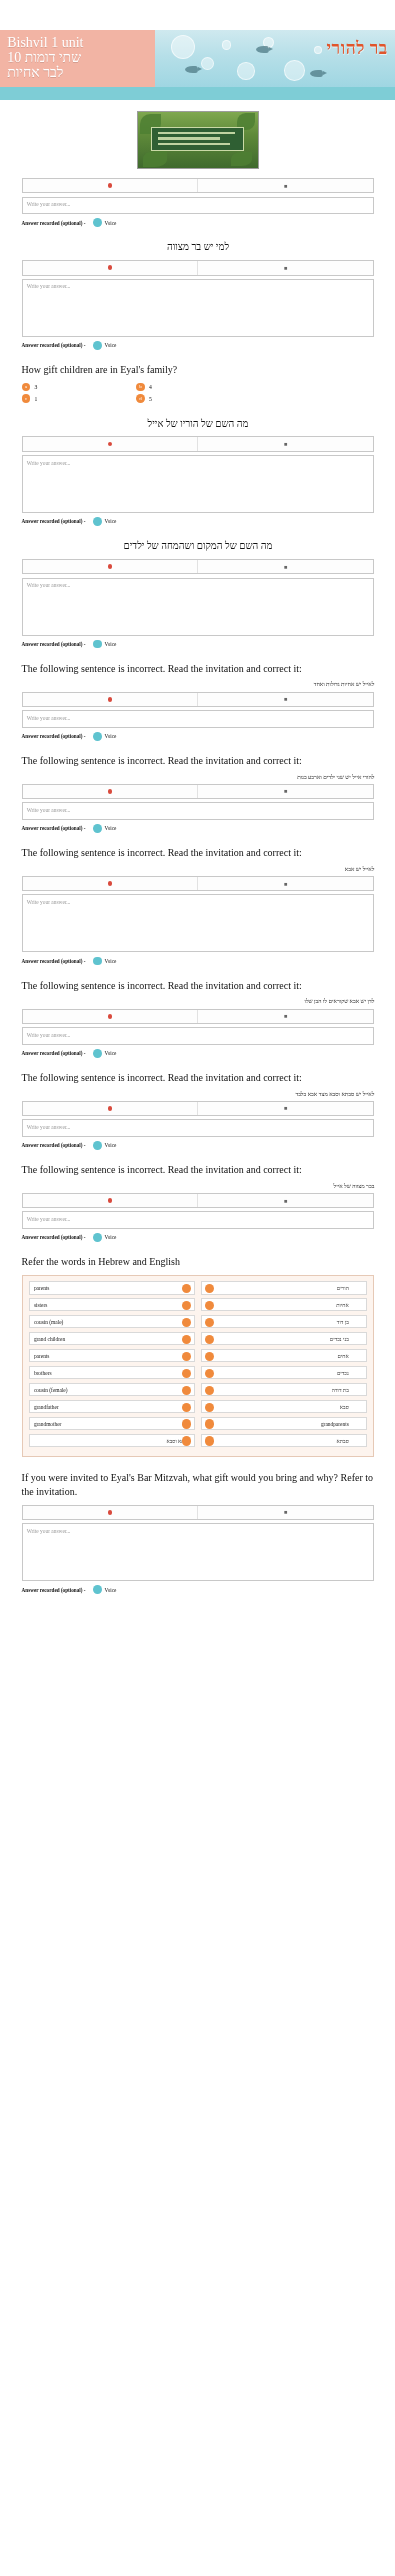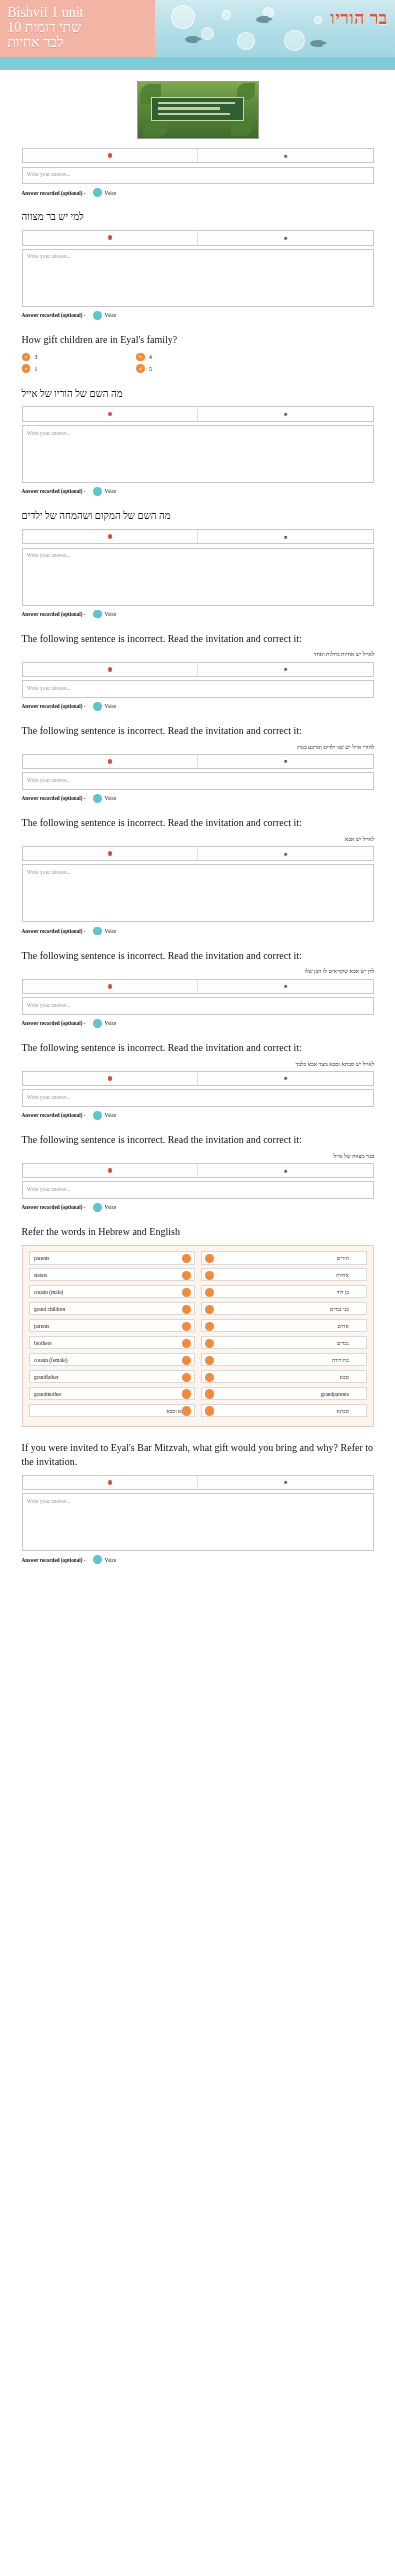--- a/index.html
+++ b/index.html
@@ -10,20 +10,21 @@
   }
   body { width: 396px; }
 
   
   .header {
     position: relative;
     width: 396px;
     height: 57px;
     background: #ffffff;
     overflow: hidden;
+    margin-top: 30px;
   }
   .header-left {
     position: absolute;
     left: 0; top: 0;
     width: 155px; height: 57px;
     background: #f2b4a4;
     display: flex;
     align-items: center;
     padding-left: 7.2px;
   }
@@ -115,21 +116,21 @@
   }
 
   .body-text {
     font-size: 7px;
     line-height: 1.45;
     color: #111;
     margin: 0 0 7.2px 0;
   }
   .rtl {
     direction: rtl;
-    text-align: left;
+    text-align: center;
   }
   .section-q {
     font-size: 10px;
     line-height: 1.45;
     color: #111;
     margin: 13.4px 0 5.2px 0;
   }
   .sentence-rtl {
     direction: rtl;
     text-align: right;
@@ -284,21 +285,21 @@
     <div class="bubble" style="width:24px;height:24px;left:15.5px;top:5.2px;"></div>
     <div class="bubble" style="width:13.4px;height:13.4px;left:46px;top:27px;"></div>
     <div class="bubble" style="width:9.3px;height:9.3px;left:67px;top:10.3px;"></div>
     <div class="bubble" style="width:17.5px;height:17.5px;left:82px;top:32px;"></div>
     <div class="bubble" style="width:11.3px;height:11.3px;left:108px;top:7.2px;"></div>
     <div class="bubble" style="width:20.6px;height:20.6px;left:129px;top:30px;"></div>
     <div class="bubble" style="width:8.2px;height:8.2px;left:159px;top:15.5px;"></div>
     <div class="fish" style="left:30px;top:36px;"></div>
     <div class="fish" style="left:101px;top:15.5px;"></div>
     <div class="fish" style="left:155px;top:40px;"></div>
-    <div class="hebrew-title">בר הוריו</div>
+    <div class="hebrew-title">בר להורי</div>
   </div>
 </div>
 <div class="teal-bar"></div>
 
 <div class="page">
 
   <div class="photo">
     <div class="leaf" style="width:20.6px;height:20.6px;left:2.1px;top:2.1px;"></div>
     <div class="leaf" style="width:17.5px;height:17.5px;right:3.1px;top:1px;"></div>
     <div class="leaf" style="width:24px;height:15.5px;left:5.2px;bottom:1px;"></div>

